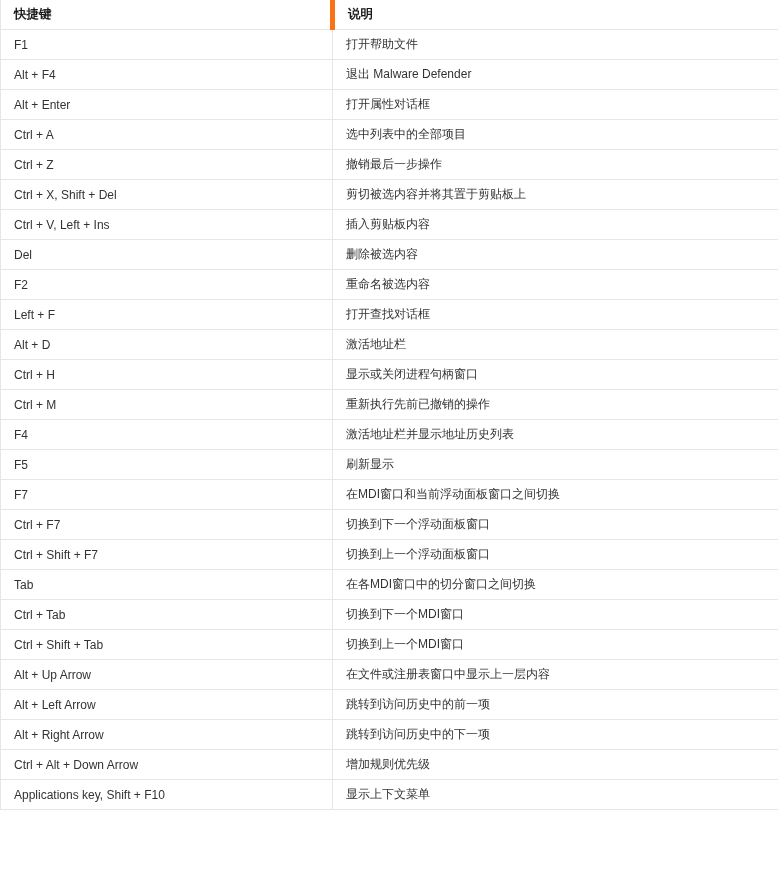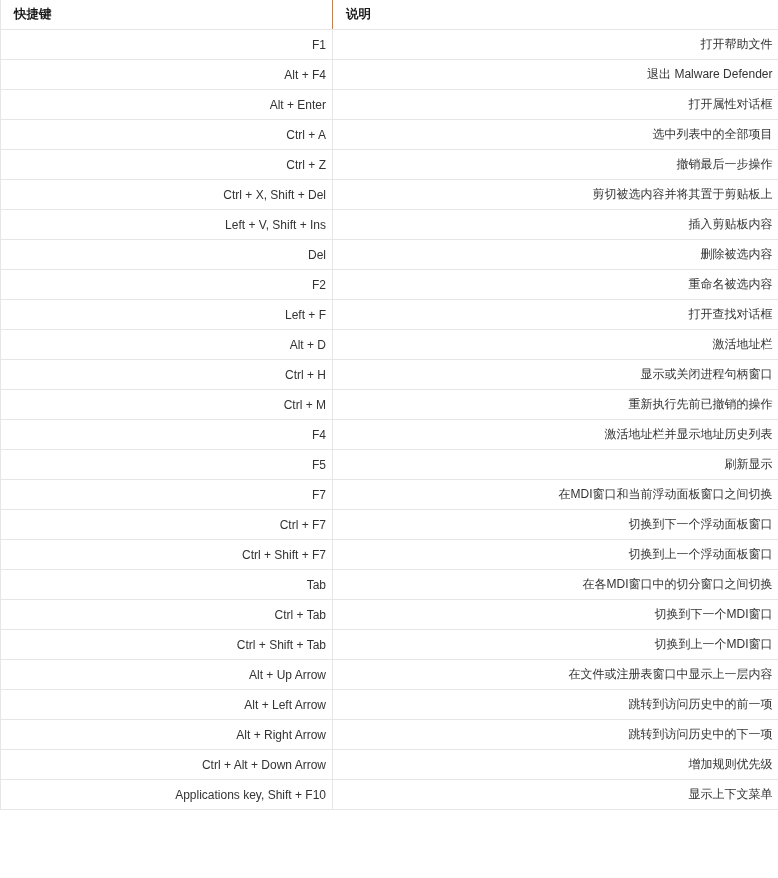--- a/index.html
+++ b/index.html
@@ -30,34 +30,33 @@
     color: #1a1a1a;
     background: #ffffff;
     height: 29px;
     padding: 0 0 0 13px;
     border-bottom: 1px solid #e6e6e6;
     vertical-align: middle;
     white-space: nowrap;
   }
   .shortcut-table thead th.th-key {
     border-left: 1px solid #e6e6e6;
-    border-right: 1px solid #f97316;
+    border-right: 5px solid #f97316;
   }
 
   .shortcut-table tbody td {
     height: 29px;
     padding: 0 6px 0 13px;
     border-bottom: 1px solid #e6e6e6;
     vertical-align: middle;
     color: #333333;
     font-size: 12px;
     white-space: nowrap;
     overflow: hidden;
     text-overflow: ellipsis;
-    text-align: right;
   }
   .shortcut-table tbody td.td-key {
     border-left: 1px solid #e6e6e6;
     border-right: 1px solid #e6e6e6;
   }
   .shortcut-table tbody tr:last-child td {
     border-bottom: 1px solid #e6e6e6;
   }
 </style>
 </head>
@@ -93,21 +92,21 @@
       </tr>
       <tr>
         <td class="td-key">Ctrl + Z</td>
         <td class="td-desc">撤销最后一步操作</td>
       </tr>
       <tr>
         <td class="td-key">Ctrl + X, Shift + Del</td>
         <td class="td-desc">剪切被选内容并将其置于剪贴板上</td>
       </tr>
       <tr>
-        <td class="td-key">Left + V, Shift + Ins</td>
+        <td class="td-key">Ctrl + V, Left + Ins</td>
         <td class="td-desc">插入剪贴板内容</td>
       </tr>
       <tr>
         <td class="td-key">Del</td>
         <td class="td-desc">删除被选内容</td>
       </tr>
       <tr>
         <td class="td-key">F2</td>
         <td class="td-desc">重命名被选内容</td>
       </tr>

